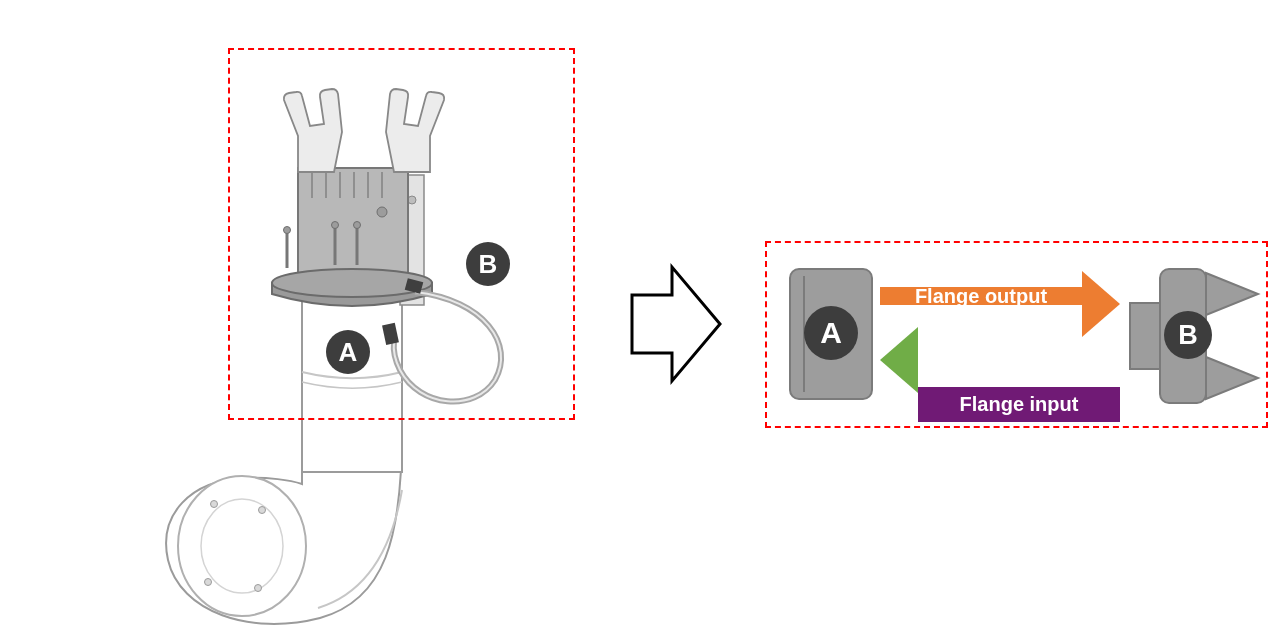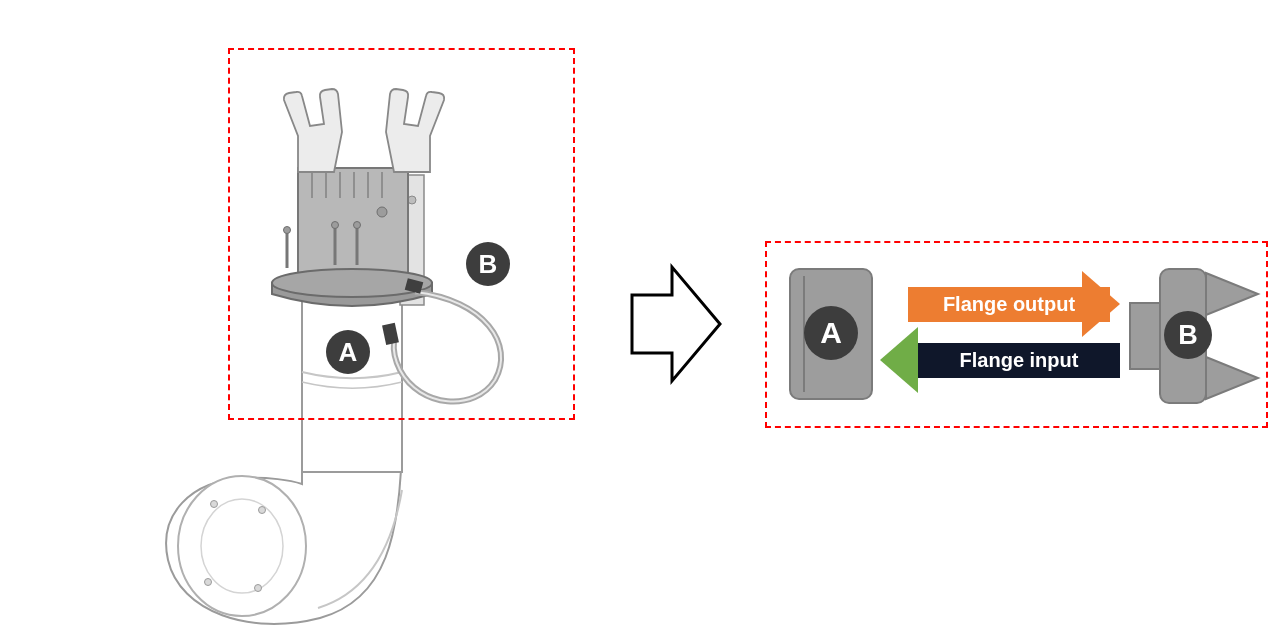--- a/index.html
+++ b/index.html
@@ -17,21 +17,21 @@
     color:#ffffff;font-weight:bold;line-height:1;
   }
   .badge.small{width:44px;height:44px;font-size:26px;}
   .badge.large{width:54px;height:54px;font-size:30px;}
   .badge.medium{width:48px;height:48px;font-size:27px;}
   .arrow-body{
     position:absolute;display:flex;align-items:center;justify-content:center;
     color:#ffffff;font-weight:bold;font-size:20px;white-space:nowrap;
   }
   .arrow-body.orange{background:#ED7D31;}
-  .arrow-body.green{background:#0f172a;}
+  .arrow-body.green{background:#701a75;margin-top:44px;}
   .tri{position:absolute;width:0;height:0;}
   .tri.right{
     border-top:33px solid transparent;border-bottom:33px solid transparent;
     border-left:38px solid #ED7D31;
   }
   .tri.left{
     border-top:33px solid transparent;border-bottom:33px solid transparent;
     border-right:38px solid #70AD47;
   }
   .flange-block{
@@ -120,21 +120,21 @@
   <div class="dashed-box" style="left:765px;top:241px;width:503px;height:187px;">
 
     <div class="flange-block" style="left:22px;top:25px;width:84px;height:132px;">
       <div class="flange-spine"></div>
     </div>
     <div class="badge large" style="left:37px;top:63px;">
       <span>A</span>
     </div>
 
     <div>
-      <div class="arrow-body orange" style="left:113px;top:44px;width:202px;height:35px;margin-left:28px;">
+      <div class="arrow-body orange" style="left:113px;top:44px;width:202px;height:18px;">
         <span>Flange output</span>
       </div>
       <div class="tri right" style="left:315px;top:28px;"></div>
     </div>
 
     <div>
       <div class="tri left" style="left:113px;top:84px;"></div>
       <div class="arrow-body green" style="left:151px;top:100px;width:202px;height:35px;">
         <span>Flange input</span>
       </div>

